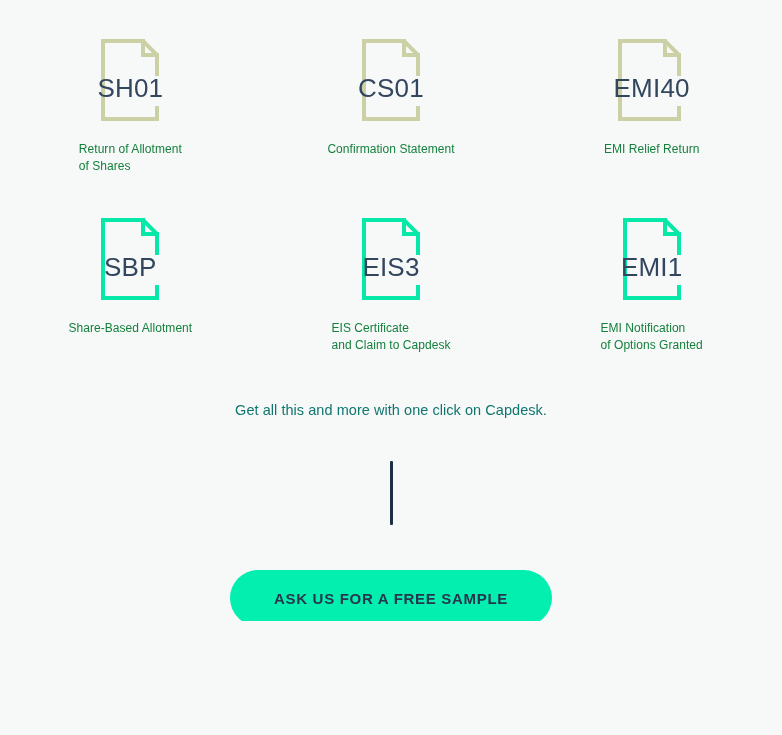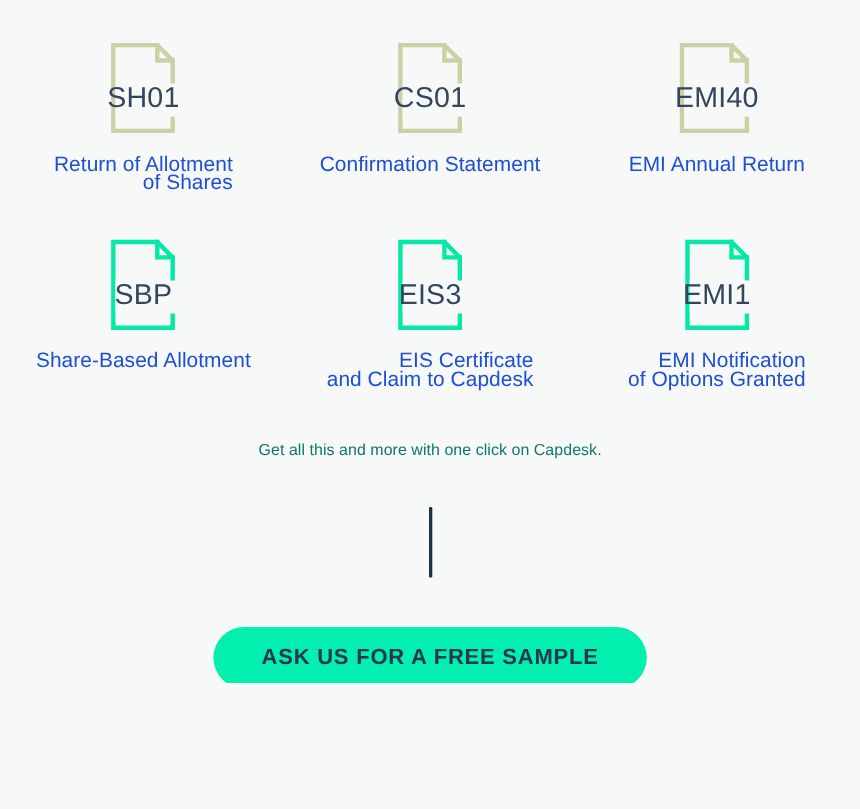--- a/index.html
+++ b/index.html
@@ -65,24 +65,24 @@
     font-weight: 400;
     letter-spacing: 0.2px;
     color: #32465e;
     line-height: 1;
     margin-top: 16px;
     white-space: nowrap;
   }
 
   .doc-caption {
     margin-top: 19px;
-    font-size: 19px;
+    font-size: 12px;
     line-height: 17px;
-    color: #1d4ed8;
-    text-align: right;
+    color: #15803d;
+    text-align: left;
     letter-spacing: 0.05px;
   }
 
   
   .tagline {
     margin-top: 48px;
     text-align: center;
     font-size: 14.5px;
     color: #0f766e;
     letter-spacing: 0.05px;
@@ -111,21 +111,21 @@
     display: inline-flex;
     align-items: center;
     justify-content: center;
     height: 56px;
     padding: 0 44px;
     border: none;
     border-radius: 28px;
     background: #03efb0;
     color: #27374d;
     font-family: "Liberation Sans", "DejaVu Sans", sans-serif;
-    font-size: 20px;
+    font-size: 15px;
     font-weight: bold;
     letter-spacing: 0.7px;
     text-transform: uppercase;
     cursor: pointer;
     white-space: nowrap;
   }
 </style>
 </head>
 <body>
 
@@ -165,21 +165,21 @@
     <div class="doc-cell row1">
       <div class="doc-icon-wrap">
         <svg class="doc-shape wide" viewBox="0 0 72 84" fill="none" aria-hidden="true">
           <path d="M4 3 H49 L63 17 V81 H4 Z" stroke="#ccd0a5" stroke-width="4" fill="none" stroke-linecap="square" stroke-linejoin="miter"></path>
           <path d="M49 3 V17 H63" stroke="#ccd0a5" stroke-width="4" fill="none" stroke-linecap="square"></path>
           <rect x="6" y="38" width="66" height="30" fill="#f7f8f8"></rect>
         </svg>
         <span class="doc-code">EMI40</span>
       </div>
       <div class="doc-caption">
-        <span>EMI Annual Return</span>
+        <span>EMI Relief Return</span>
       </div>
     </div>
 
     <div class="doc-cell row2">
       <div class="doc-icon-wrap">
         <svg class="doc-shape" viewBox="0 0 62 84" fill="none" aria-hidden="true">
           <path d="M4 3 H44 L58 17 V81 H4 Z" stroke="#05e8a8" stroke-width="4" fill="none" stroke-linecap="square" stroke-linejoin="miter"></path>
           <path d="M44 3 V17 H58" stroke="#05e8a8" stroke-width="4" fill="none" stroke-linecap="square"></path>
           <rect x="6" y="38" width="56" height="30" fill="#f7f8f8"></rect>
         </svg>

